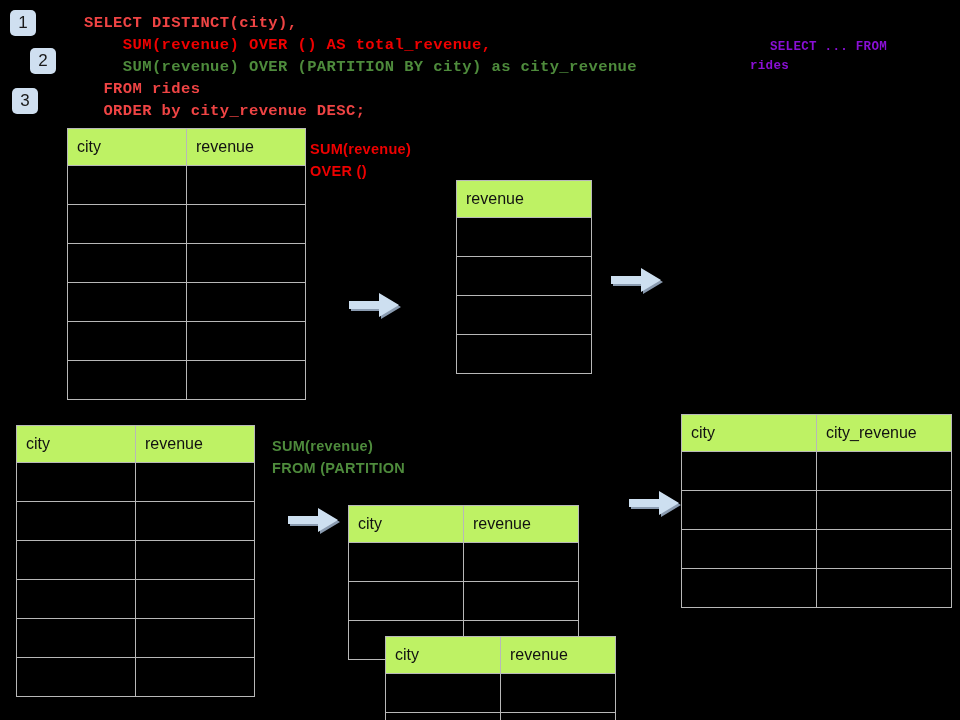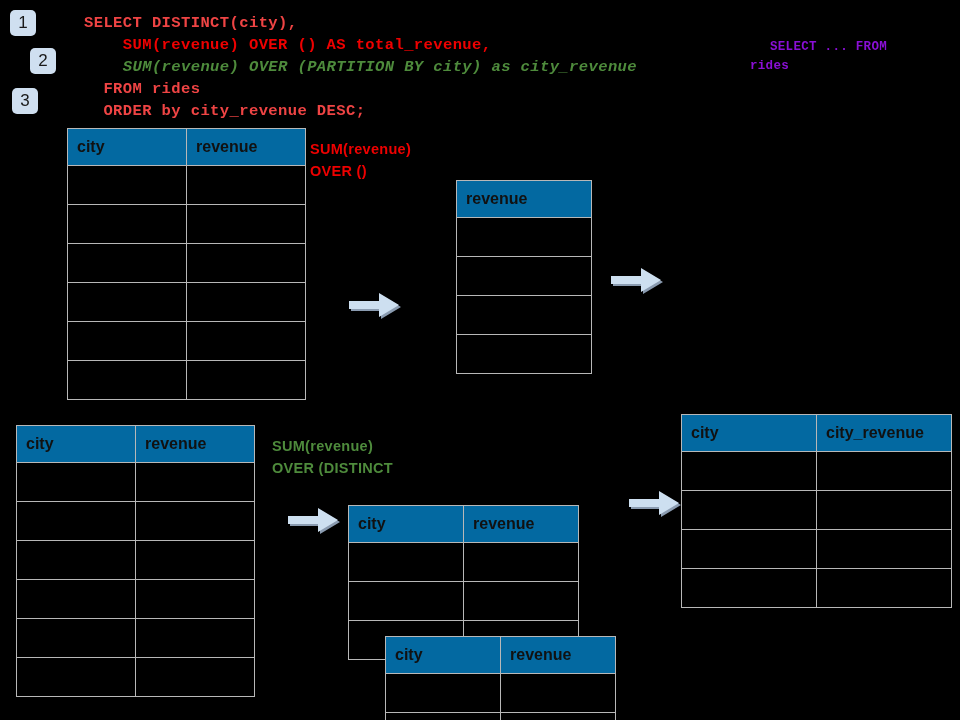--- a/index.html
+++ b/index.html
@@ -44,21 +44,21 @@
     font-family: "Liberation Mono", monospace;
     font-size: 15.5px;
     line-height: 22px;
     white-space: pre;
     font-weight: bold;
     letter-spacing: 0.4px;
   }
   .code-line { display: block; white-space: pre; }
   .c-purple { color: #ef4444; }
   .c-red    { color: #ee0000; }
-  .c-green  { color: #4e8b3c; font-style: italic; }
+  .c-green  { color: #4e8b3c; }
 
   .side-note {
     position: absolute;
     font-family: "Liberation Mono", monospace;
     font-size: 12.5px;
     line-height: 19px;
     font-weight: bold;
     color: #8a0fd6;
     white-space: pre;
     letter-spacing: 0.3px;
@@ -88,26 +88,25 @@
     border: 1px solid #b8b8b8;
     padding: 0 9px;
     text-align: left;
     font-family: "Liberation Sans", sans-serif;
     font-size: 16px;
     color: #111111;
     font-weight: normal;
     overflow: hidden;
   }
   .tbl thead th {
-    background: #0369a1;
+    background: #bef264;
     height: 36px;
     line-height: 36px;
     vertical-align: middle;
     white-space: nowrap;
-    font-weight: bold;
   }
   .tbl tbody td {
     background: #000000;
     height: 38px;
   }
 
   
   .arrow {
     position: absolute;
     width: 56px;
@@ -124,21 +123,21 @@
       <div class="badge" style="left: 30px; top: 48px;">2</div>
       <div class="badge" style="left: 12px; top: 88px;">3</div>
     </div>
 
   <div class="code" id="sql-code" style="left:84px; top:12px;"><span class="code-line c-purple">SELECT DISTINCT(city),</span><span class="code-line c-red">    SUM(revenue) OVER () AS total_revenue,</span><span class="code-line c-green">    SUM(revenue) OVER (PARTITION BY city) as city_revenue</span><span class="code-line c-purple">  FROM rides</span><span class="code-line c-purple">  ORDER by city_revenue DESC;</span></div>
 
   <div class="side-note" id="side-note" style="left: 750px; top: 38px; color: rgb(138, 15, 214);"><span style="display: block; margin-left: 20px;">SELECT ... FROM</span><span style="display: block;">rides</span></div>
 
   <div id="annot-layer">
       <div class="annot" style="left: 310px; top: 138px; color: rgb(238, 0, 0);"><span class="annot-line">SUM(revenue)</span><span class="annot-line">OVER ()</span></div>
-      <div class="annot" style="left: 272px; top: 435px; color: rgb(78, 139, 60);"><span class="annot-line">SUM(revenue)</span><span class="annot-line">OVER (DISTINCT</span></div>
+      <div class="annot" style="left: 272px; top: 435px; color: rgb(78, 139, 60);"><span class="annot-line">SUM(revenue)</span><span class="annot-line">FROM (PARTITION</span></div>
     </div>
 
   <div id="arrows-layer">
       <div class="arrow" style="left: 346px; top: 290px;"><svg width="56" height="30" viewBox="0 0 56 30" xmlns="http://www.w3.org/2000/svg">
           <path d="M3 11 L33 11 L33 3 L53 15 L33 27 L33 19 L3 19 Z" fill="#8a9bb0" transform="translate(2,2)"></path>
           <path d="M3 11 L33 11 L33 3 L53 15 L33 27 L33 19 L3 19 Z" fill="#cddff0"></path>
         </svg></div>
       <div class="arrow" style="left: 608px; top: 265px;"><svg width="56" height="30" viewBox="0 0 56 30" xmlns="http://www.w3.org/2000/svg">
           <path d="M3 11 L33 11 L33 3 L53 15 L33 27 L33 19 L3 19 Z" fill="#8a9bb0" transform="translate(2,2)"></path>
           <path d="M3 11 L33 11 L33 3 L53 15 L33 27 L33 19 L3 19 Z" fill="#cddff0"></path>

